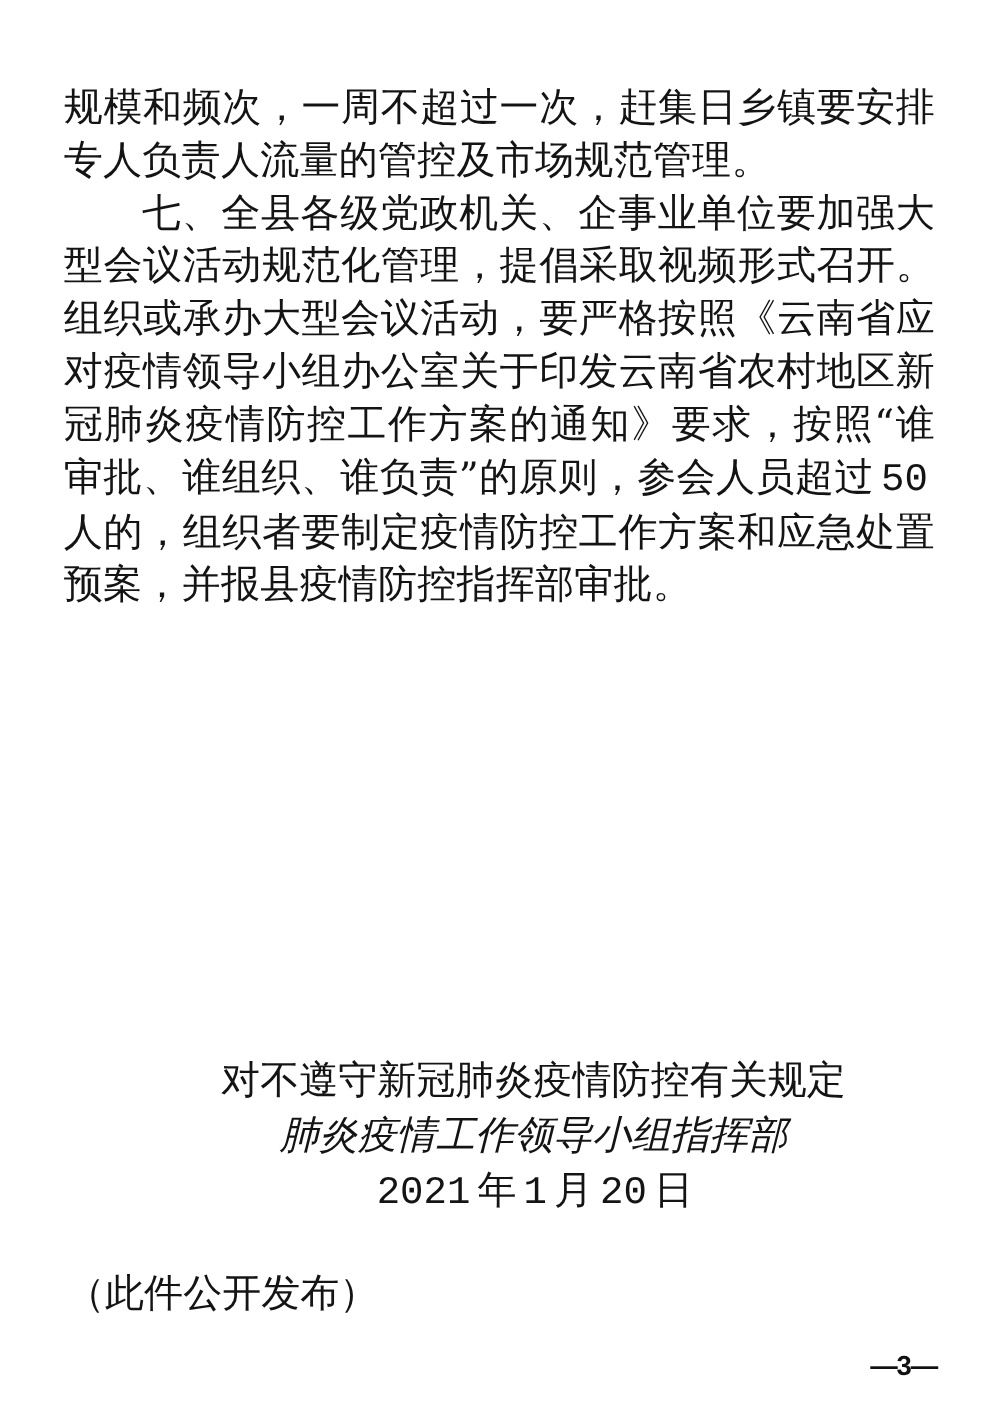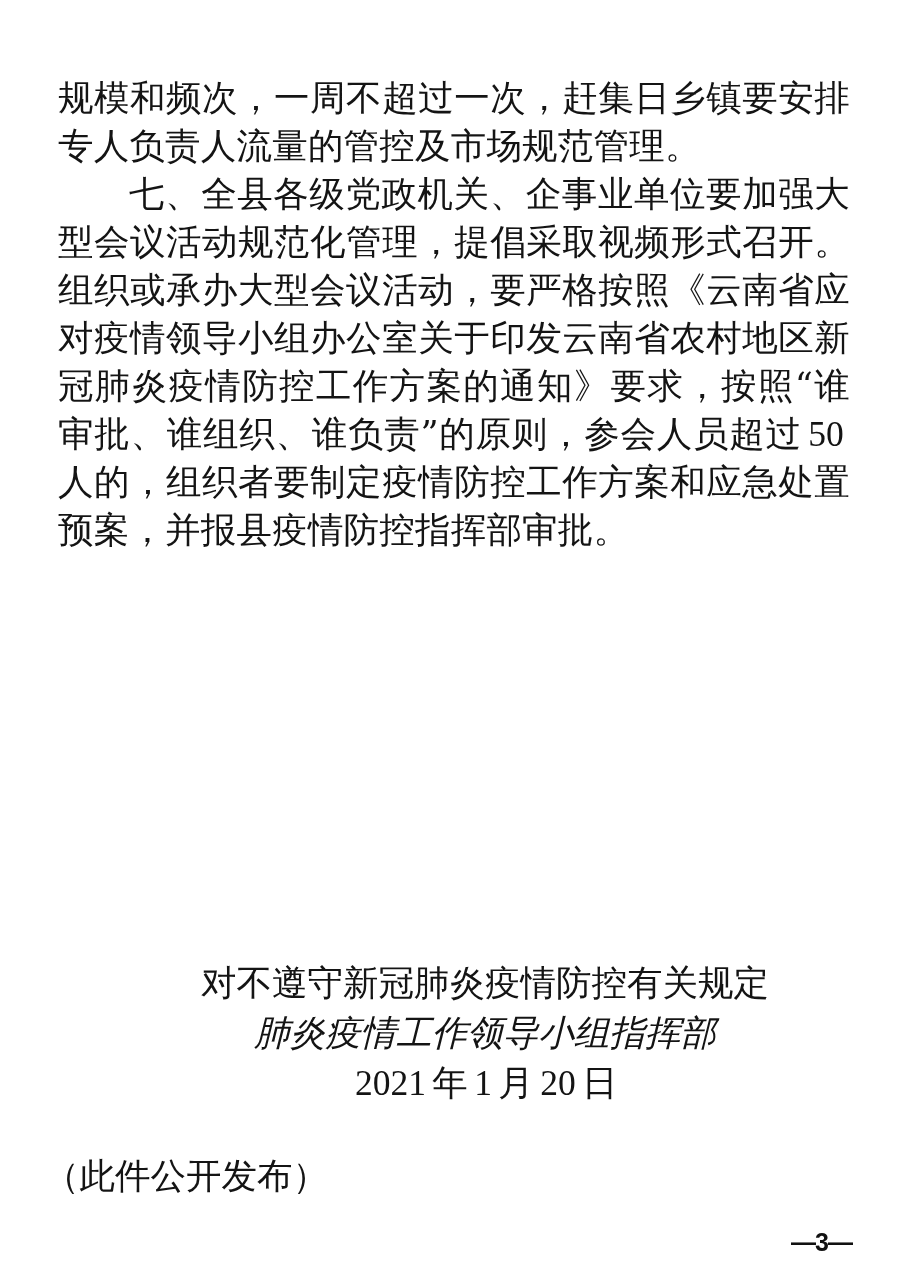--- a/index.html
+++ b/index.html
@@ -48,21 +48,21 @@
   .para + .para {
     margin-top: 0;
   }
 
   .para.indent {
     text-indent: 71px;
   }
 
   
   .num {
-    font-family: Liberation Serif, serif;
+    font-family: Liberation Mono, monospace;
     padding: 0 0.18em;
     letter-spacing: 0;
   }
 
   
   .signature {
     position: absolute;
     left: 58px;
     top: 958px;
     width: 792px;
@@ -77,21 +77,21 @@
     white-space: nowrap;
   }
 
   .sign-line-1 { padding-left: 62px; }
   .sign-line-2 { padding-left: 62px; font-style: italic; }
   .sign-line-3 { padding-left: 58px; }
 
   
   .release-note {
     position: absolute;
-    left: 44px;
+    left: 60px;
     top: 1152px;
     font-family: "DejaVu Serif", "Liberation Serif", serif;
     font-size: 35.5px;
     line-height: 48px;
     color: #141414;
   }
 
   
   .page-number {
     position: absolute;

